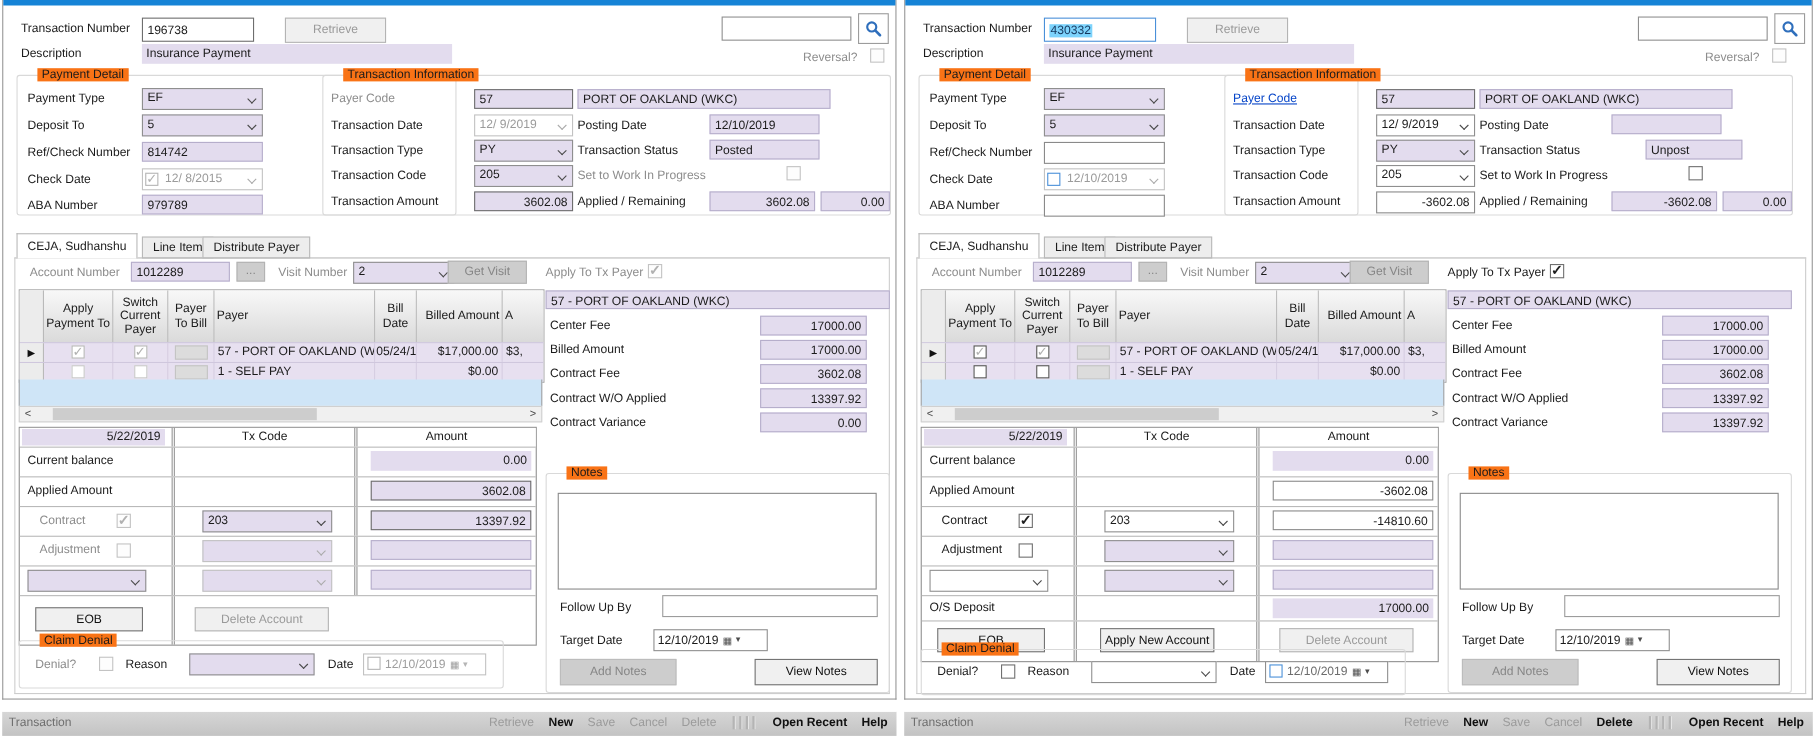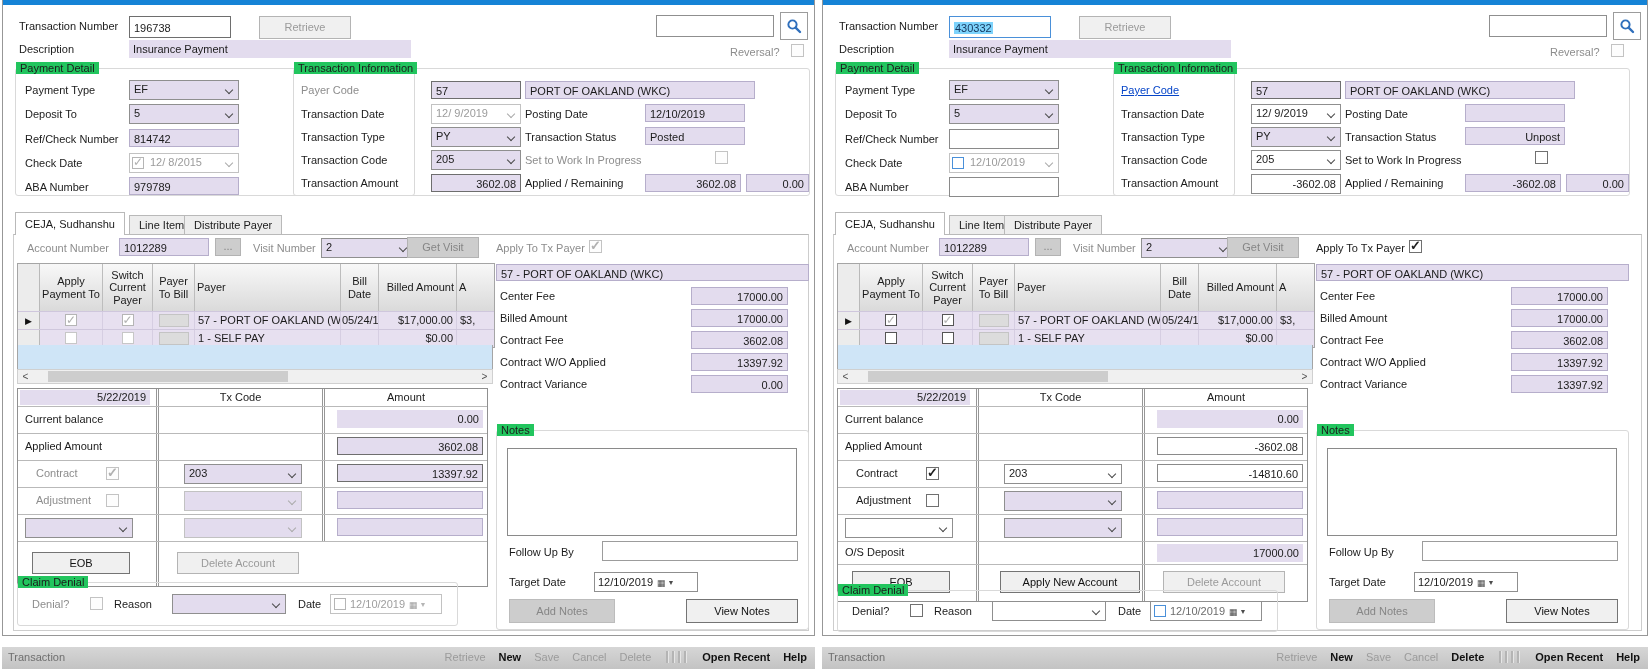--- a/index.html
+++ b/index.html
@@ -12,21 +12,21 @@
   .l{position:absolute;white-space:nowrap;}
   .g{color:#8d8d8d;}
   .f{position:absolute;box-sizing:border-box;height:18px;line-height:16px;padding:1px 4px;overflow:hidden;white-space:nowrap;}
   .lav{background:#e3dcee;}
   .n{text-align:right;}
   .bx{border:1px solid #9c9c9c;background:#fff;}
   .blt{border:1px solid #b6aecb;}
   .bdk{border:1px solid #6e6e6e;}
   .bwh{border:1px solid #8a8a8a;background:#fff;}
   .grp{position:absolute;border:1px solid #d9d9d9;border-radius:3px;box-sizing:border-box;}
-  .glab{position:absolute;top:-7px;left:0;background:#22c55e;padding:0 4px;white-space:nowrap;}
+  .glab{position:absolute;top:-7px;left:18px;background:#f97316;padding:0 4px;white-space:nowrap;}
   .btn{position:absolute;box-sizing:border-box;background:#f0f0f0;border:1px solid #747474;text-align:center;color:#111;}
   .btn.d{color:#9a9a9a;border-color:#b4b4b4;}
   .btn.gf{background:#cdcdcd;border-color:#b3b3b3;color:#868686;}
   .combo{position:absolute;box-sizing:border-box;height:20px;border:1px solid #8f8f8f;background:#fff;}
   .combo .t{position:absolute;left:4px;top:2px;right:18px;overflow:hidden;white-space:nowrap;}
   .combo .ch{position:absolute;right:6px;top:6px;width:5px;height:5px;border-right:1px solid #4a4a4a;border-bottom:1px solid #4a4a4a;transform:rotate(45deg);}
   .combo.lav{background:#e3dcee;}
   .combo.dis{border-color:#c2c2c2;color:#9b9b9b;}
   .combo.dis .ch{border-color:#ababab;}
   .cb{position:absolute;width:13px;height:13px;box-sizing:border-box;border:1px solid #707070;background:#fff;}
@@ -405,21 +405,21 @@
         <span class="ch"></span>
       </div>
   <span class="l" style="left:522px;top:108px;">Posting Date</span>
   <div class="f lav blt" style="left:642px;top:104px;width:100px;"></div>
   <span class="l" style="left:298px;top:131px;">Transaction Type</span>
   <div class="combo lav" style="left:428px;top:127px;width:90px;">
         <span class="t">PY</span>
         <span class="ch"></span>
       </div>
   <span class="l" style="left:522px;top:131px;">Transaction Status</span>
-  <div class="f lav blt" style="left:642px;top:127px;width:100px;text-align:right;">Unpost</div>
+  <div class="f lav blt" style="left:673px;top:127px;width:88px;">Unpost</div>
   <span class="l" style="left:298px;top:154px;">Transaction Code</span>
   <div class="combo" style="left:428px;top:150px;width:90px;">
         <span class="t">205</span>
         <span class="ch"></span>
       </div>
   <span class="l" style="left:522px;top:154px;">Set to Work In Progress</span>
   <span class="cb" style="left:712px;top:151px;"></span>
   <span class="l" style="left:298px;top:177px;">Transaction Amount</span>
   <div class="f bwh n" style="left:428px;top:174px;width:90px;height:20px;">-3602.08</div>
   <span class="l" style="left:522px;top:177px;">Applied / Remaining</span>
@@ -576,21 +576,21 @@
       <div class="ac2"></div>
       <div class="ac3">
             <div class="aval lav" style="top:2px;">17000.00</div>
           </div>
     </div>
     <div class="arow" style="height:36px;">
       <div class="ac1">
             <div class="btn" style="left:14px;top:6px;width:98px;height:22px;line-height:20px;">EOB</div>
           </div>
       <div class="ac2">
-            <div class="btn" style="left:21px;top:6px;width:140px;height:22px;line-height:20px;">Apply New Account</div>
+            <div class="btn" style="left:21px;top:6px;width:104px;height:22px;line-height:20px;">Apply New Account</div>
           </div>
       <div class="ac3">
             <div class="btn d" style="left:18px;top:6px;width:122px;height:22px;line-height:20px;">Delete Account</div>
           </div>
     </div>
   </div>
 
   <div class="grp" style="left:14px;top:590px;width:441px;height:42px;">
     <span class="glab">Claim Denial</span>
     <span class="l" style="left:14px;top:14px;">Denial?</span>

